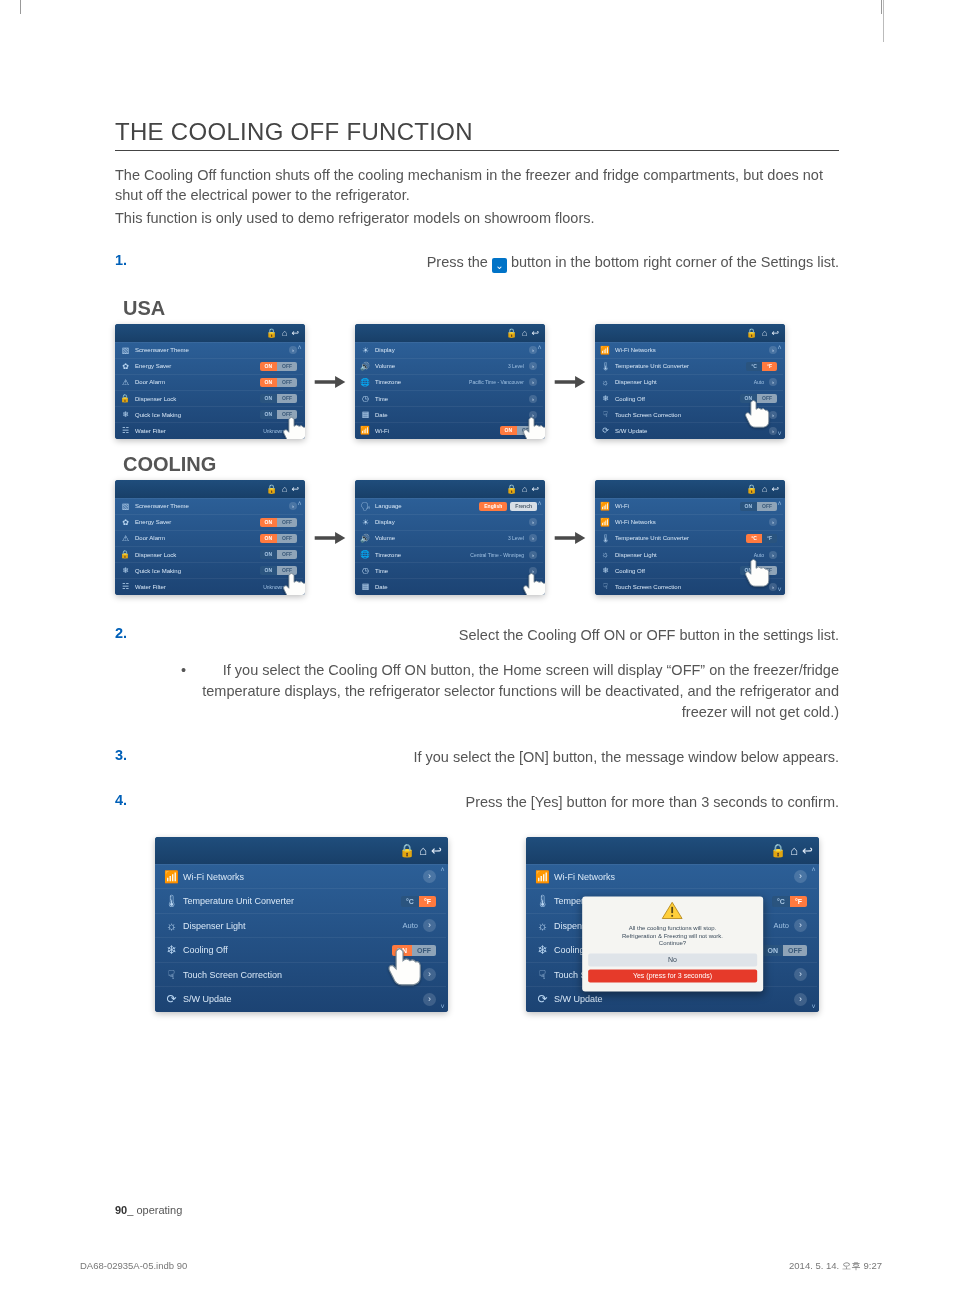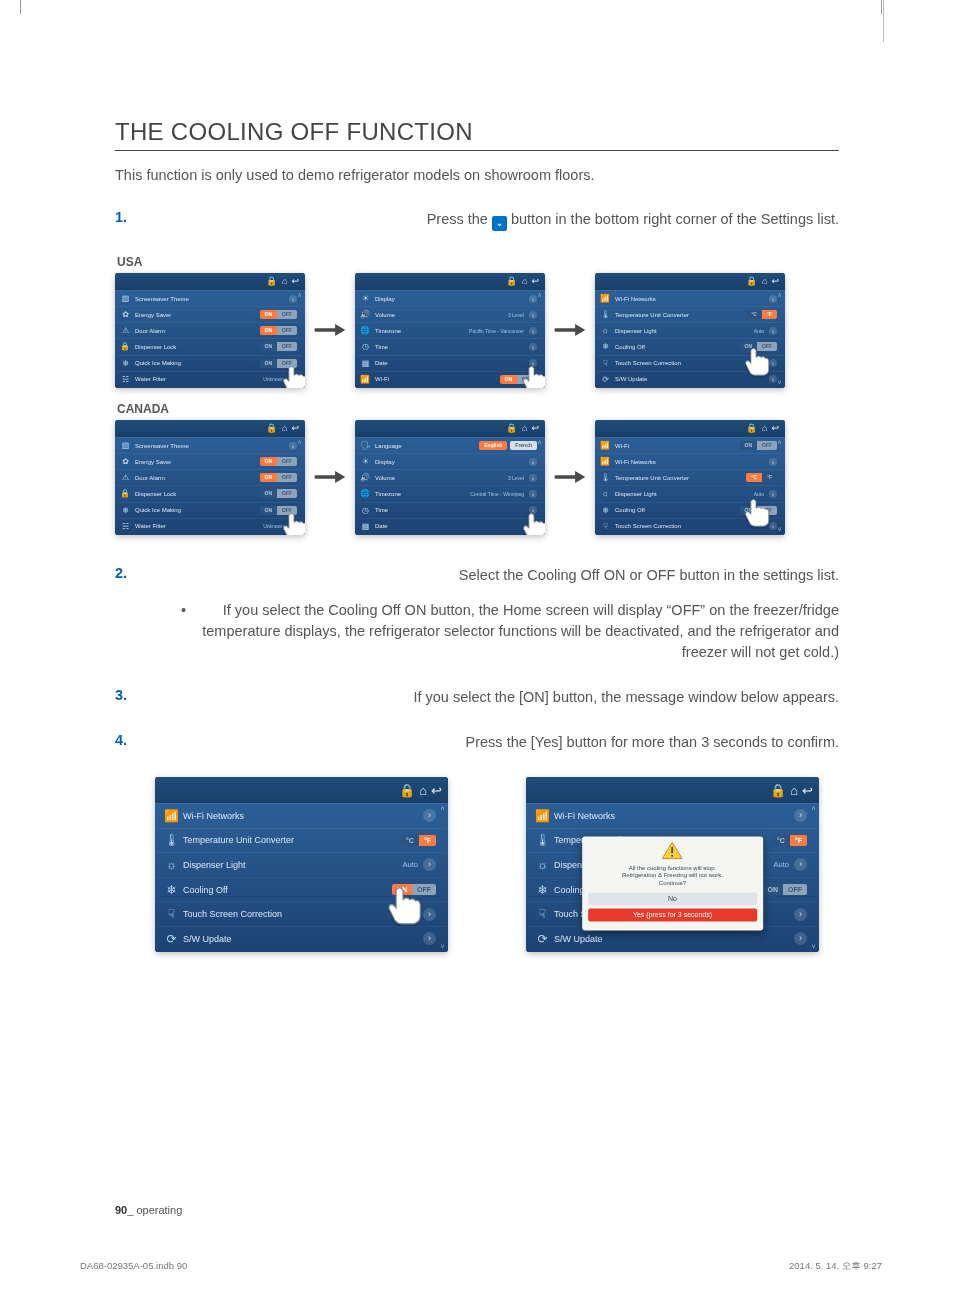--- a/index.html
+++ b/index.html
@@ -75,24 +75,24 @@
   .bullet-list { margin-top: 14px; padding-left: 26px; }
   .bullet-item {
     display: flex;
     gap: 12px;
     font-size: 14.5px;
     color: #555;
     line-height: 1.45;
   }
   .bullet-dot { flex-shrink: 0; }
   .region-label {
-    font-size: 12px;
+    font-size: 20px;
     font-weight: bold;
     color: #555;
-    margin: 14px 0 4px 2px;
+    margin: 14px 0 4px 8px;
   }
   
   .triple-row {
     display: flex;
     align-items: center;
     gap: 8px;
     margin-bottom: 10px;
   }
   .arrow {
     color: #4a4a4a;
@@ -312,20 +312,21 @@
 </head>
 <body>
 
 <div class="crop-marks-top"></div>
 <div class="side-rule"></div>
 
 <div class="page-inner">
 
   <h1 class="heading">THE COOLING OFF FUNCTION</h1>
 
+  <p class="body-text">The Cooling Off function shuts off the cooling mechanism in the freezer and fridge compartments, but does not shut off the electrical power to the refrigerator.</p>
   <p class="body-text">This function is only used to demo refrigerator models on showroom floors.</p>
 
   <div class="steps">
 
     <div class="step-row">
       <div class="step-num">1.</div>
       <div class="step-body">
         <span>Press the </span><span class="inline-chip">⌄</span><span> button in the bottom right corner of the Settings list.</span>
       </div>
     </div>
@@ -584,21 +585,21 @@
               <span>˄</span>
               <span>˅</span>
             </div>
           <div class="hand" style="right:12px; top:52px;"><svg viewBox="0 0 40 40">
                 <path d="M14 10 q3 -5 6 0 v8 q3 -3 6 0 q3 -2 5 1 q3 -1 4 3 v10 q0 6 -6 7 h-10 q-5 0 -7 -5 l-4 -8 q-1 -4 3 -4 l3 3 z" fill="#fefefc" stroke="#7a8a97" stroke-width="1"></path>
               </svg></div>
         </div>
       </div>
     </div>
 
-    <div class="region-label">CANADA</div>
+    <div class="region-label">COOLING</div>
     <div class="triple-row">
 
       <div class="panel">
         <div class="panel-header">
           <span class="panel-title">SETTINGS</span>
           <div class="panel-nav">
               <span>🔒</span>
               <span>⌂</span>
               <span>↩</span>
             </div>

